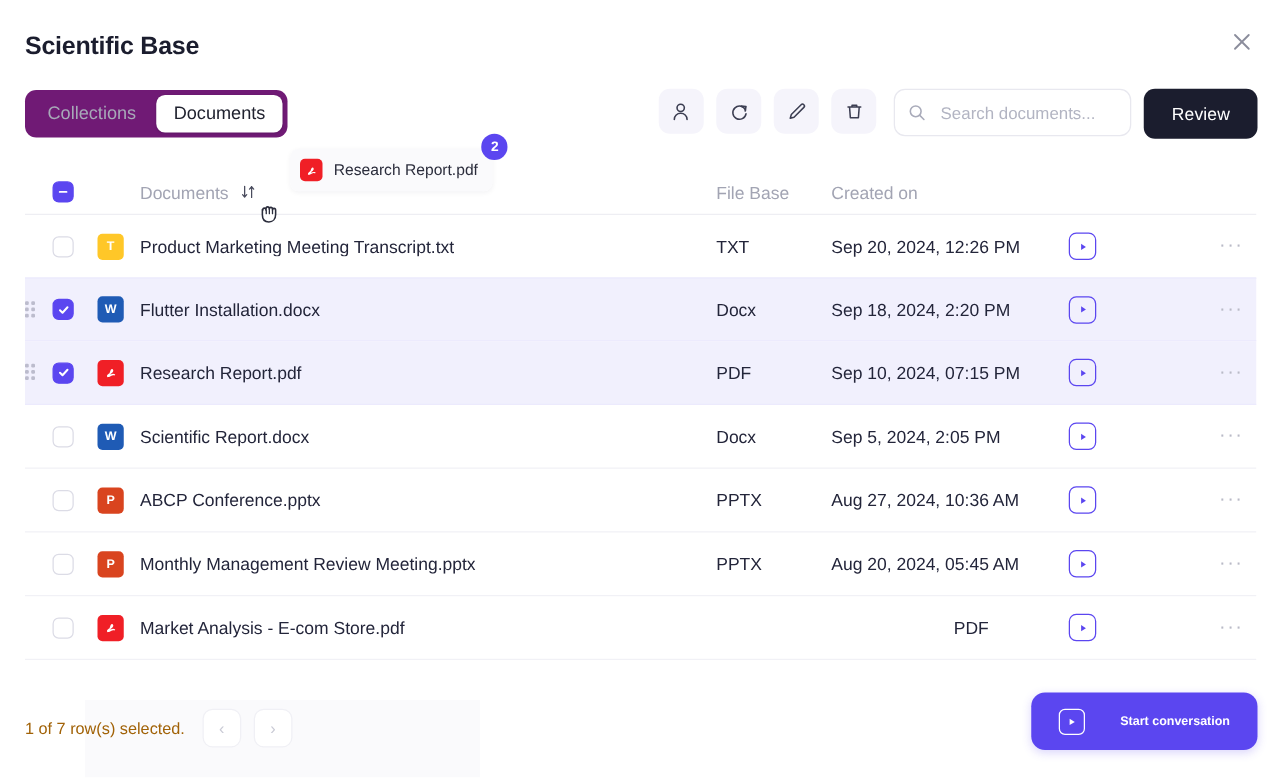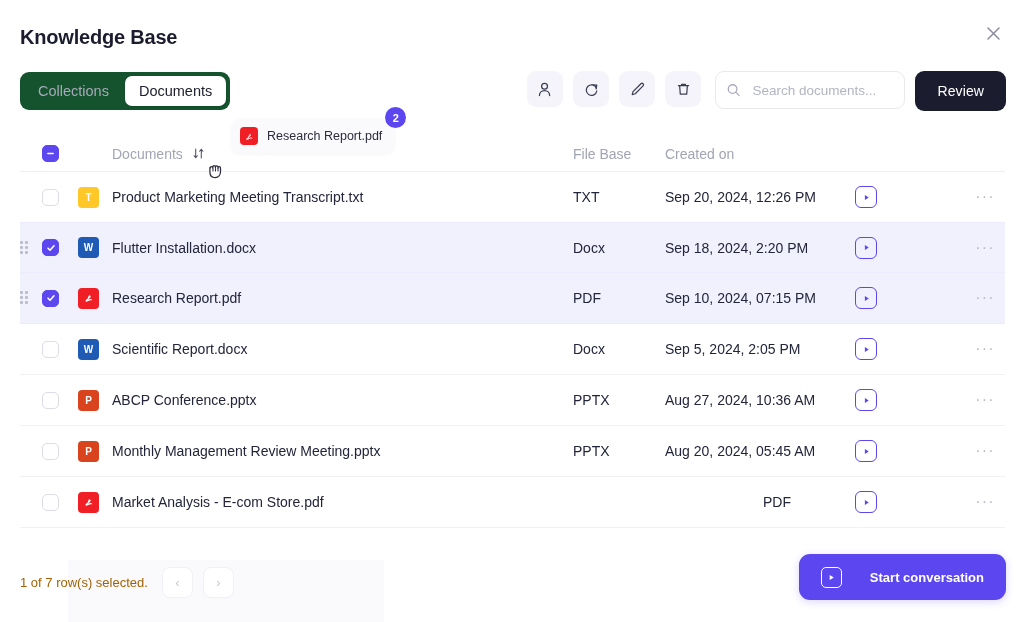--- a/index.html
+++ b/index.html
@@ -49,21 +49,21 @@
   .close-btn svg { display: block; }
 
   
   .tabs {
     position: absolute;
     left: 20px;
     top: 72px;
     height: 38px;
     display: flex;
     align-items: center;
-    background: #14532d;
+    background: #701a75;
     border-radius: 9px;
     padding: 4px;
     gap: 2px;
   }
   .tab {
     height: 30px;
     padding: 0 14px;
     display: flex;
     align-items: center;
     font-size: 14.5px;
@@ -350,21 +350,21 @@
   .start-conv {
     position: absolute;
     right: 18px;
     bottom: 22px;
     height: 46px;
     padding: 0 22px;
     background: #5b46f0;
     color: #ffffff;
     border: none;
     border-radius: 11px;
-    font-size: 13px;
+    font-size: 10px;
     font-weight: 700;
     font-family: inherit;
     cursor: pointer;
     display: flex;
     align-items: center;
     gap: 28px;
     box-shadow: 0 2px 8px rgba(91,70,240,0.22);
   }
   .start-conv .pb {
     width: 21px;
@@ -428,21 +428,21 @@
     height: 62px;
     background: rgba(245,245,250,0.55);
     pointer-events: none;
   }
 </style>
 </head>
 <body>
 
 <div class="app">
 
-  <div class="page-title">Knowledge Base</div>
+  <div class="page-title">Scientific Base</div>
 
   <button class="close-btn" aria-label="Close">
     <svg width="15" height="15" viewBox="0 0 15 15" fill="none" aria-hidden="true">
       <path d="M2 2 L13 13 M13 2 L2 13" stroke="#8b8d9c" stroke-width="1.5" stroke-linecap="round"></path>
     </svg>
   </button>
 
   <div class="tabs">
     <button class="tab">Collections</button>
     <button class="tab active">Documents</button>

